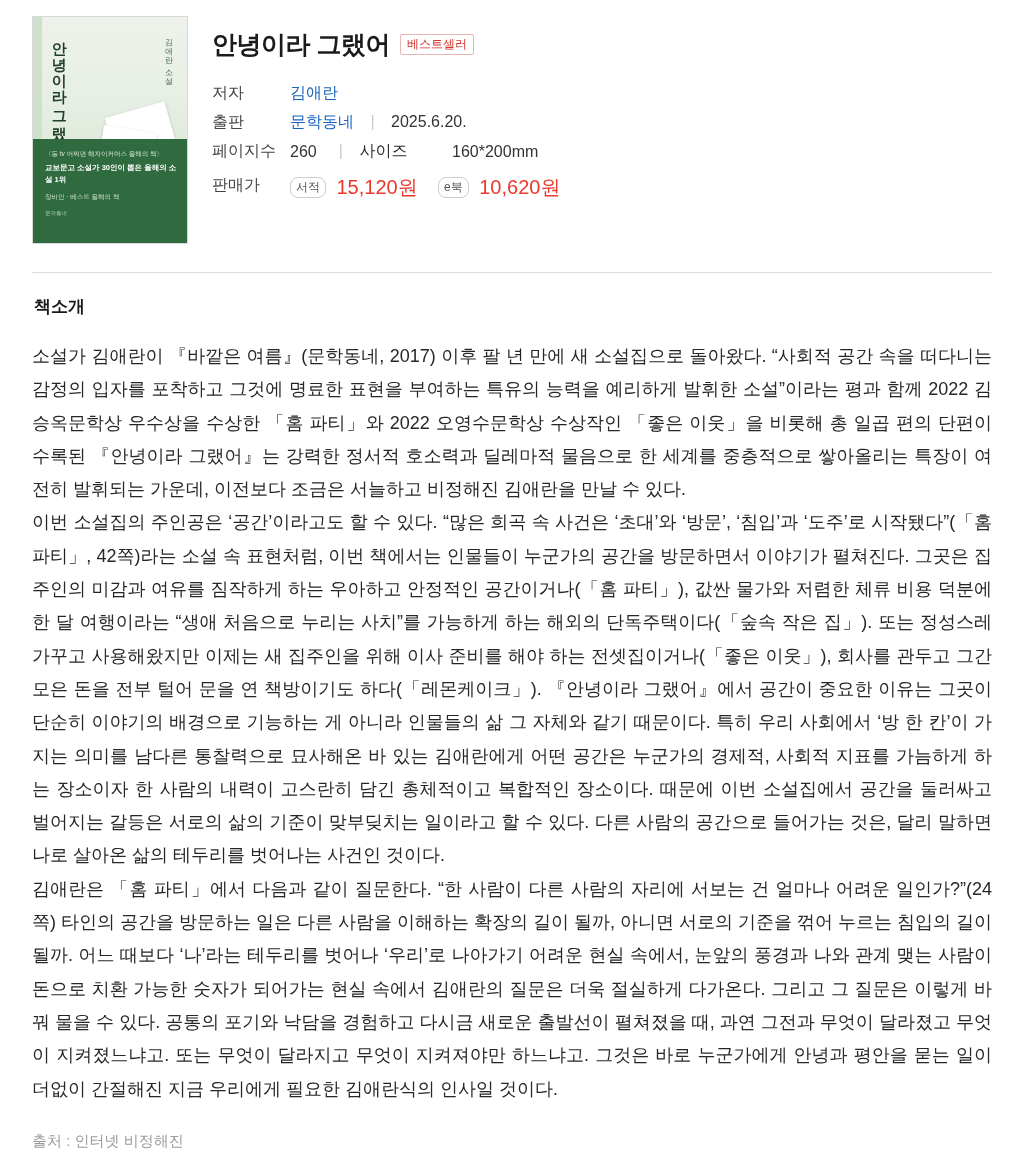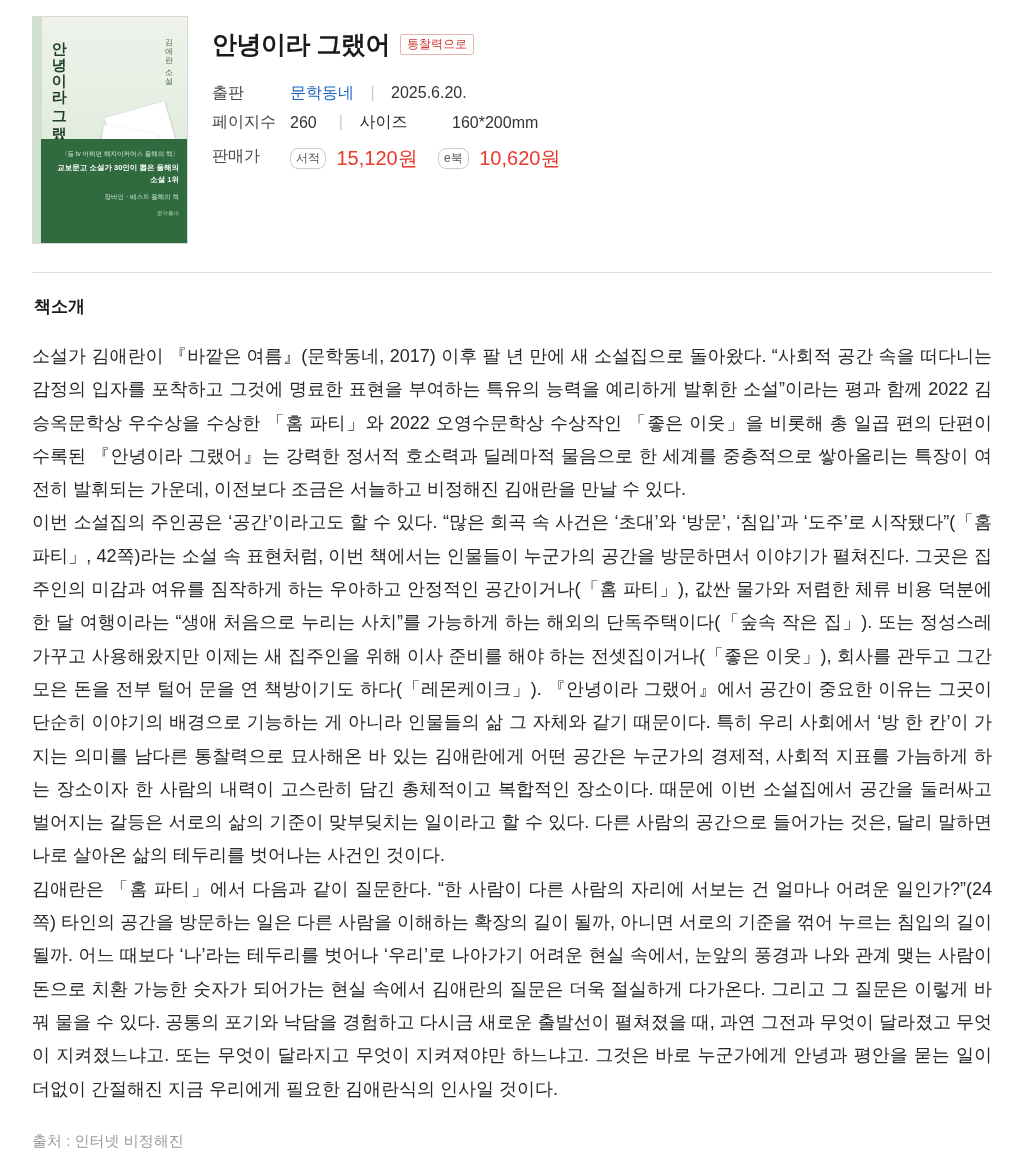--- a/index.html
+++ b/index.html
@@ -69,26 +69,26 @@
     width: 62px;
     height: 40px;
     background: #ffffff;
     transform: rotate(-16deg);
     box-shadow: 0 1px 3px rgba(0,0,0,.2);
   }
   .cover .leaf.l1 { right: 16px; top: 92px; }
   .cover .leaf.l2 { right: 32px; top: 112px; transform: rotate(9deg); width: 54px; height: 34px; }
   .cover .band {
     position: absolute;
-    left: 8px; right: 0; bottom: 0;
+    left: 0; right: 0; bottom: 0;
     height: 104px;
     background: #2f6b3f;
     color: #eaf3e8;
     padding: 10px 8px 8px 12px;
-    text-align: right;
+    text-align: left;
   }
   .cover .band .b1 { font-size: 6.5px; line-height: 1.5; color: #d8e8d6; }
   .cover .band .b2 { font-size: 7.5px; line-height: 1.6; color: #ffffff; margin-top: 3px; font-weight: 700;}
   .cover .band .b3 { font-size: 6.5px; line-height: 1.5; color: #cfe2cd; margin-top: 6px; }
   .cover .band .b4 { font-size: 5.5px; color: #a8c6a6; margin-top: 8px; }
 
   .info {
     flex: 1 1 auto;
     padding-top: 12px;
   }
@@ -205,25 +205,29 @@
           <div class="b3">장바인 · 베스트 올해의 책</div>
           <div class="b4">문학동네</div>
         </div>
       </div>
     </div>
 
     <div class="info">
 
       <div class="title-row">
         <span class="book-title">안녕이라 그랬어</span>
-        <span class="badge-bestseller">통찰력으로</span>
+        <span class="badge-bestseller">베스트셀러</span>
       </div>
 
       <table class="meta">
         <tbody>
+            <tr>
+          <td class="meta-label">저자</td>
+          <td colspan="3"><a class="link" href="#">김애란</a></td>
+        </tr>
         <tr>
           <td class="meta-label">출판</td>
           <td colspan="3">
             <a class="link" href="#">문학동네</a>
             <span class="sep">|</span>
             <span class="val">2025.6.20.</span>
           </td>
         </tr>
         <tr>
           <td class="meta-label">페이지수</td>

